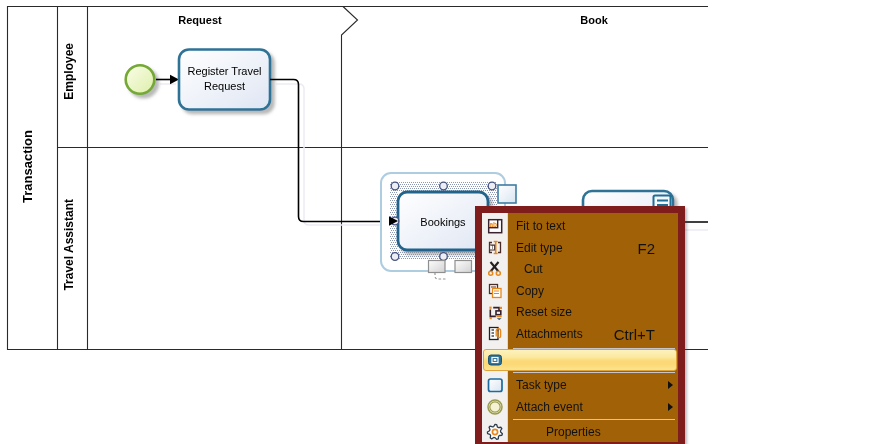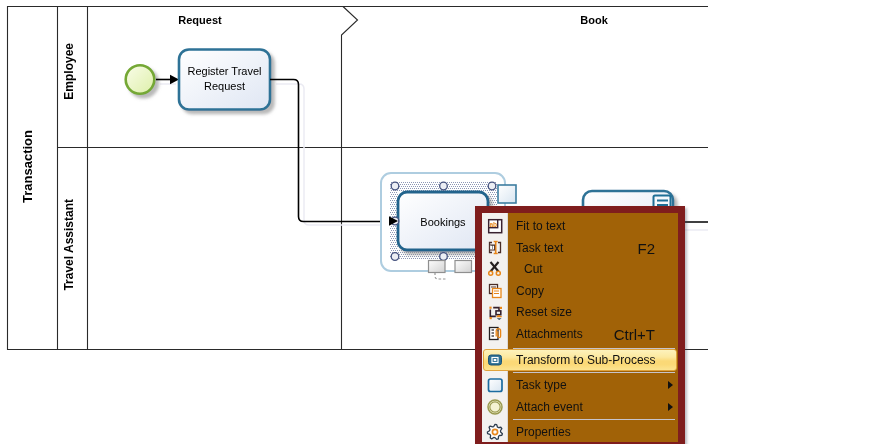--- a/index.html
+++ b/index.html
@@ -131,31 +131,30 @@
 </svg>
 
 <div class="menu">
   <div class="strip"></div>
   <div class="hl"></div>
   <div class="sep" style="top:135px;"></div>
   <div class="sep" style="top:159px;"></div>
   <div class="sep" style="top:206px;"></div>
 
   <span class="mi" style="top:13px;">Fit to text</span>
-  <span class="mi" style="top:34.5px;">Task text</span>
+  <span class="mi" style="top:34.5px;">Edit type</span>
   <span class="sc" style="top:34.5px;right:23px;">F2</span>
   <span class="mi" style="top:56px;margin-left:8px;">Cut</span>
   <span class="mi" style="top:77.5px;">Copy</span>
   <span class="mi" style="top:99px;">Reset size</span>
   <span class="mi" style="top:120.5px;">Attachments</span>
   <span class="sc" style="top:120.5px;right:23px;">Ctrl+T</span>
-  <span class="mi" style="top:147px;">Transform to Sub-Process</span>
   <span class="mi" style="top:172px;">Task type</span>
   <span class="mi" style="top:194px;">Attach event</span>
-  <span class="mi" style="top:219px;">Properties</span>
+  <span class="mi" style="top:219px;margin-left:30px;">Properties</span>
 
   <div class="arrowr" style="top:172px;left:186px;"></div>
   <div class="arrowr" style="top:194px;left:186px;"></div>
 
   <svg class="ico" style="top:13px;" width="18" height="18">
     <rect x="2.7" y="2.7" width="13" height="13" fill="#fff" stroke="#3a2230" stroke-width="1.5"></rect>
     <rect x="2.7" y="2.7" width="9" height="8" fill="#fff" stroke="#3a2230" stroke-width="1.4"></rect>
     <text x="3.4" y="9.6" font-family="Liberation Sans, sans-serif" font-size="6.5" fill="#e8871a" font-weight="bold">ab</text>
   </svg>
   <svg class="ico" style="top:34.5px;" width="18" height="18">

